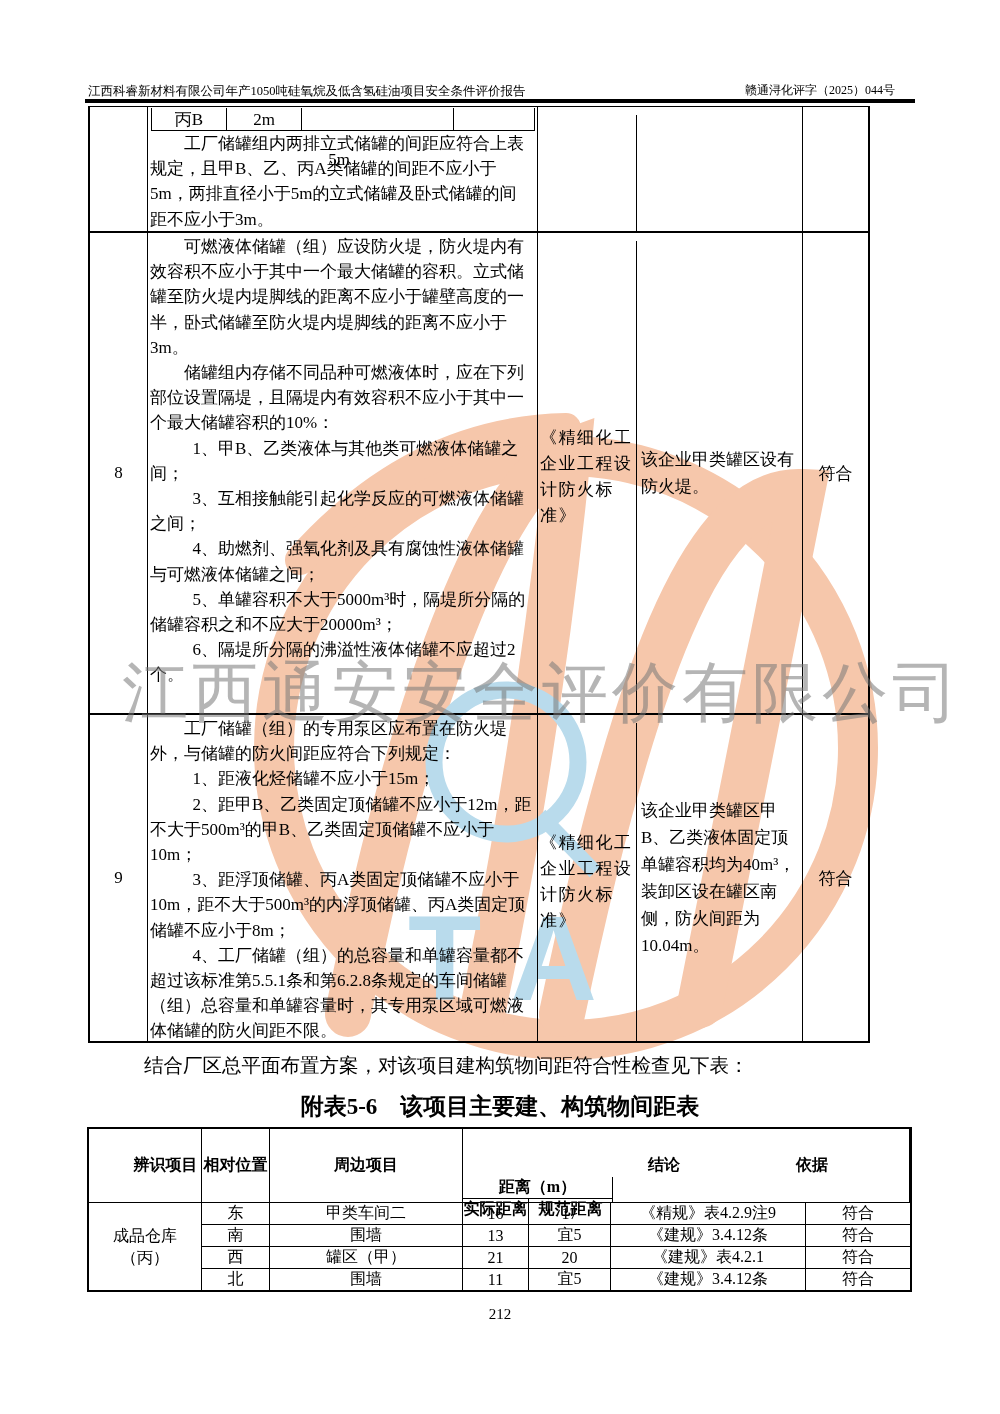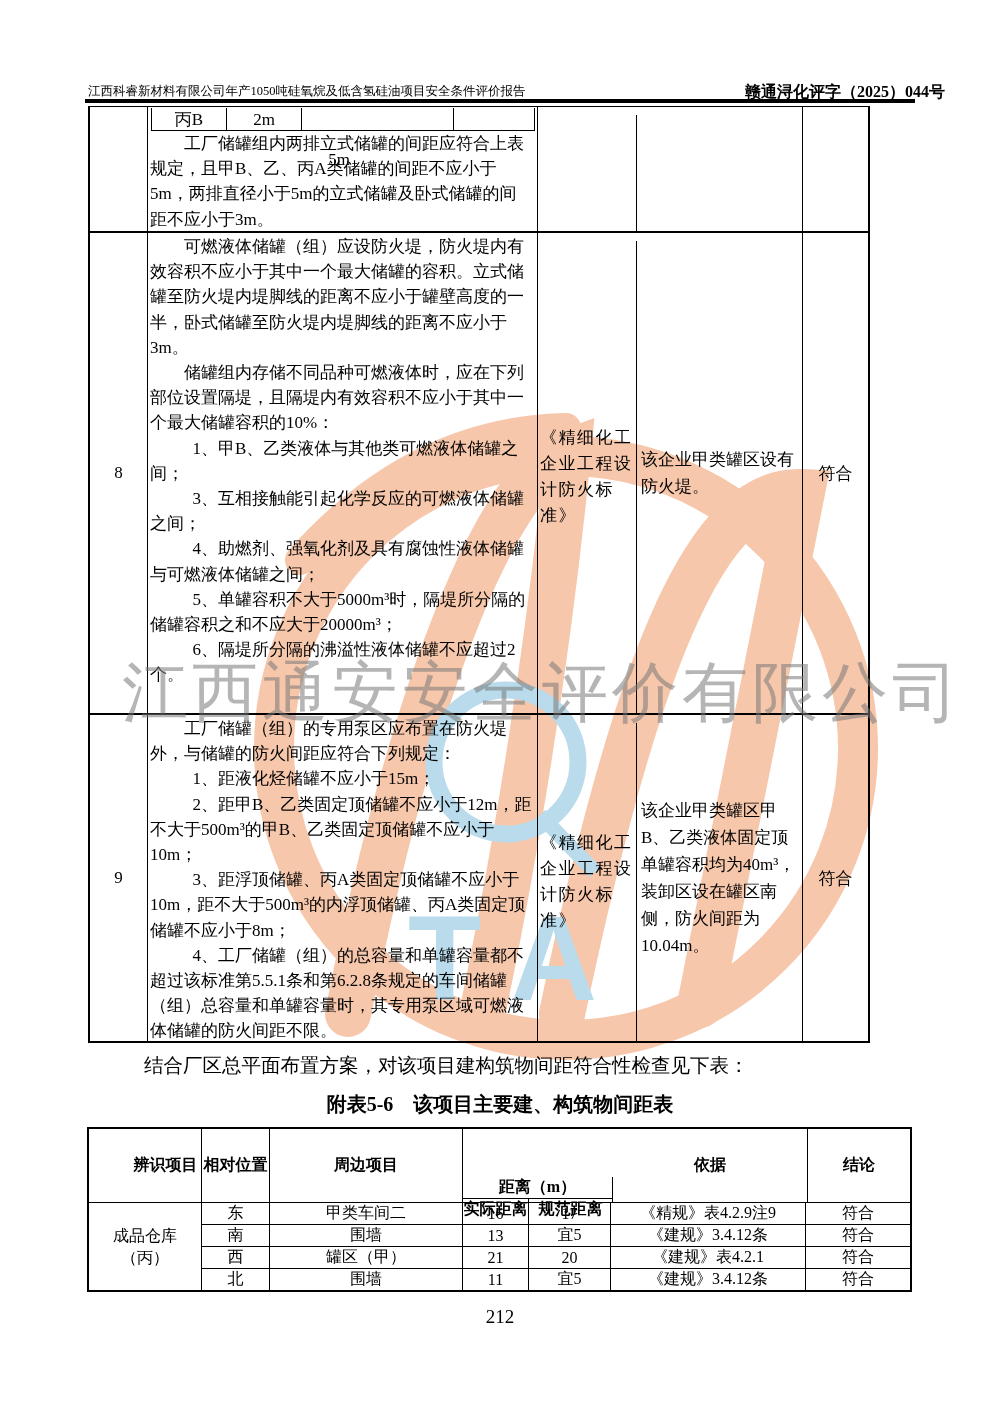--- a/index.html
+++ b/index.html
@@ -11,21 +11,21 @@
   
   .wm-layer{position:absolute;inset:0;z-index:0;pointer-events:none;}
   .content-layer{position:absolute;inset:0;z-index:1;}
   .wm-text{
     position:absolute;left:122px;top:648px;z-index:2;pointer-events:none;
     font-size:66px;letter-spacing:4px;white-space:nowrap;
     color:rgba(120,120,120,0.55);font-weight:500;
   }
   
   .hdr-left{position:absolute;left:88px;top:83px;font-size:12.5px;}
-  .hdr-right{position:absolute;left:745px;top:82px;font-size:16px;font-weight:bold;}
+  .hdr-right{position:absolute;left:745px;top:82px;font-size:12px;font-weight:normal;}
   .hdr-rule{position:absolute;left:85px;top:99px;width:830px;height:3.5px;background:#000;}
   
   .ct{position:absolute;left:88px;top:106px;width:782px;box-sizing:border-box;
       border:2px solid #000;border-top-width:1.5px;font-size:17px;}
   .ct-row{display:flex;border-bottom:2px solid #000;}
   .ct-row:last-child{border-bottom:none;}
   .c-no{width:57px;flex:none;border-right:1.5px solid #000;display:flex;
         align-items:center;justify-content:center;}
   .c-main{width:390px;flex:none;border-right:1.5px solid #000;
           padding:1px 4px 0 2px;line-height:25.2px;box-sizing:border-box;}
@@ -40,21 +40,21 @@
   
   .mini{display:flex;border:1.5px solid #000;border-top:none;margin-left:1px;
         width:384px;height:23px;line-height:23px;text-align:center;box-sizing:border-box;}
   .mini div{border-right:1.5px solid #000;box-sizing:border-box;}
   .mini div:last-child{border-right:none;}
   .m1{width:75px;} .m2{width:75px;} .m3{width:75px;margin-top:40px;} .m4{width:77px;} .m5{flex:1;}
   
   .lead-para{position:absolute;left:105px;top:1052px;width:828px;font-size:19.5px;
              text-indent:2em;}
   .tbl-title{position:absolute;left:0;top:1091px;width:1000px;text-align:center;
-             font-size:20px;font-weight:bold;}
+             font-size:23px;font-weight:bold;}
   
   .dt{position:absolute;left:87px;top:1127px;width:825px;height:165px;
       box-sizing:border-box;border:2px solid #000;font-size:16px;
       display:flex;flex-direction:column;}
   .dt-head{display:flex;height:73px;border-bottom:1.5px solid #000;font-weight:bold;}
   .hcell{border-right:1.5px solid #000;display:flex;align-items:center;
          justify-content:center;text-align:center;box-sizing:border-box;}
   .h-item{width:113px;padding-left:41px;} .h-pos{width:68px;} .h-adj{width:193px;}
   .h-dist{width:150px;display:flex;flex-direction:column;border-right:1.5px solid #000;box-sizing:border-box;margin-top:48px;}
   .h-dist-top{height:25px;border-bottom:1.5px solid #000;display:flex;
@@ -69,21 +69,21 @@
           align-items:center;justify-content:center;box-sizing:border-box;line-height:22px;}
   .b-rows{flex:1;display:flex;flex-direction:column;}
   .b-row{flex:1;display:flex;border-bottom:1.5px solid #000;align-items:stretch;}
   .b-row:last-child{border-bottom:none;}
   .bcell{border-right:1.5px solid #000;display:flex;align-items:center;
          justify-content:center;text-align:center;box-sizing:border-box;}
   .b-pos{width:68px;} .b-adj{width:193px;} .b-act{width:66px;} .b-req{width:82px;}
   .b-basis{width:195px;} .b-concl{flex:1;border-right:none;}
   
   .footer{position:absolute;left:0;top:1306px;width:1000px;text-align:center;
-          font-size:19px;}
+          font-size:15px;}
 </style>
 </head>
 <body>
 
 <div class="wm-layer">
   <svg width="1000" height="1414" viewBox="0 0 1000 1414">
     <g fill="none" stroke="#f6c7ab" stroke-linecap="round">
       <circle cx="566" cy="748" r="292" stroke-width="40"></circle>
       <path d="M348,1014 C418,660 505,475 568,452 C548,660 512,872 482,1014" stroke-width="46"></path>
       <path d="M562,1014 C640,640 712,488 802,492 C762,700 726,880 700,1005" stroke-width="46"></path>
@@ -165,22 +165,22 @@
       <div class="hcell h-item">辨识项目</div>
       <div class="hcell h-pos">相对位置</div>
       <div class="hcell h-adj">周边项目</div>
       <div class="h-dist">
         <div class="h-dist-top">距离（m）</div>
         <div class="h-dist-bot">
           <div class="h-act">实际距离</div>
           <div class="h-req">规范距离</div>
         </div>
       </div>
+      <div class="hcell h-concl">结论</div>
       <div class="hcell h-basis">依据</div>
-      <div class="hcell h-concl">结论</div>
     </div>
     <div class="dt-body">
       <div class="b-item">
         <span>成品仓库</span>
         <span>（丙）</span>
       </div>
       <div class="b-rows">
         <div class="b-row">
           <div class="bcell b-pos">东</div>
           <div class="bcell b-adj">甲类车间二</div>

